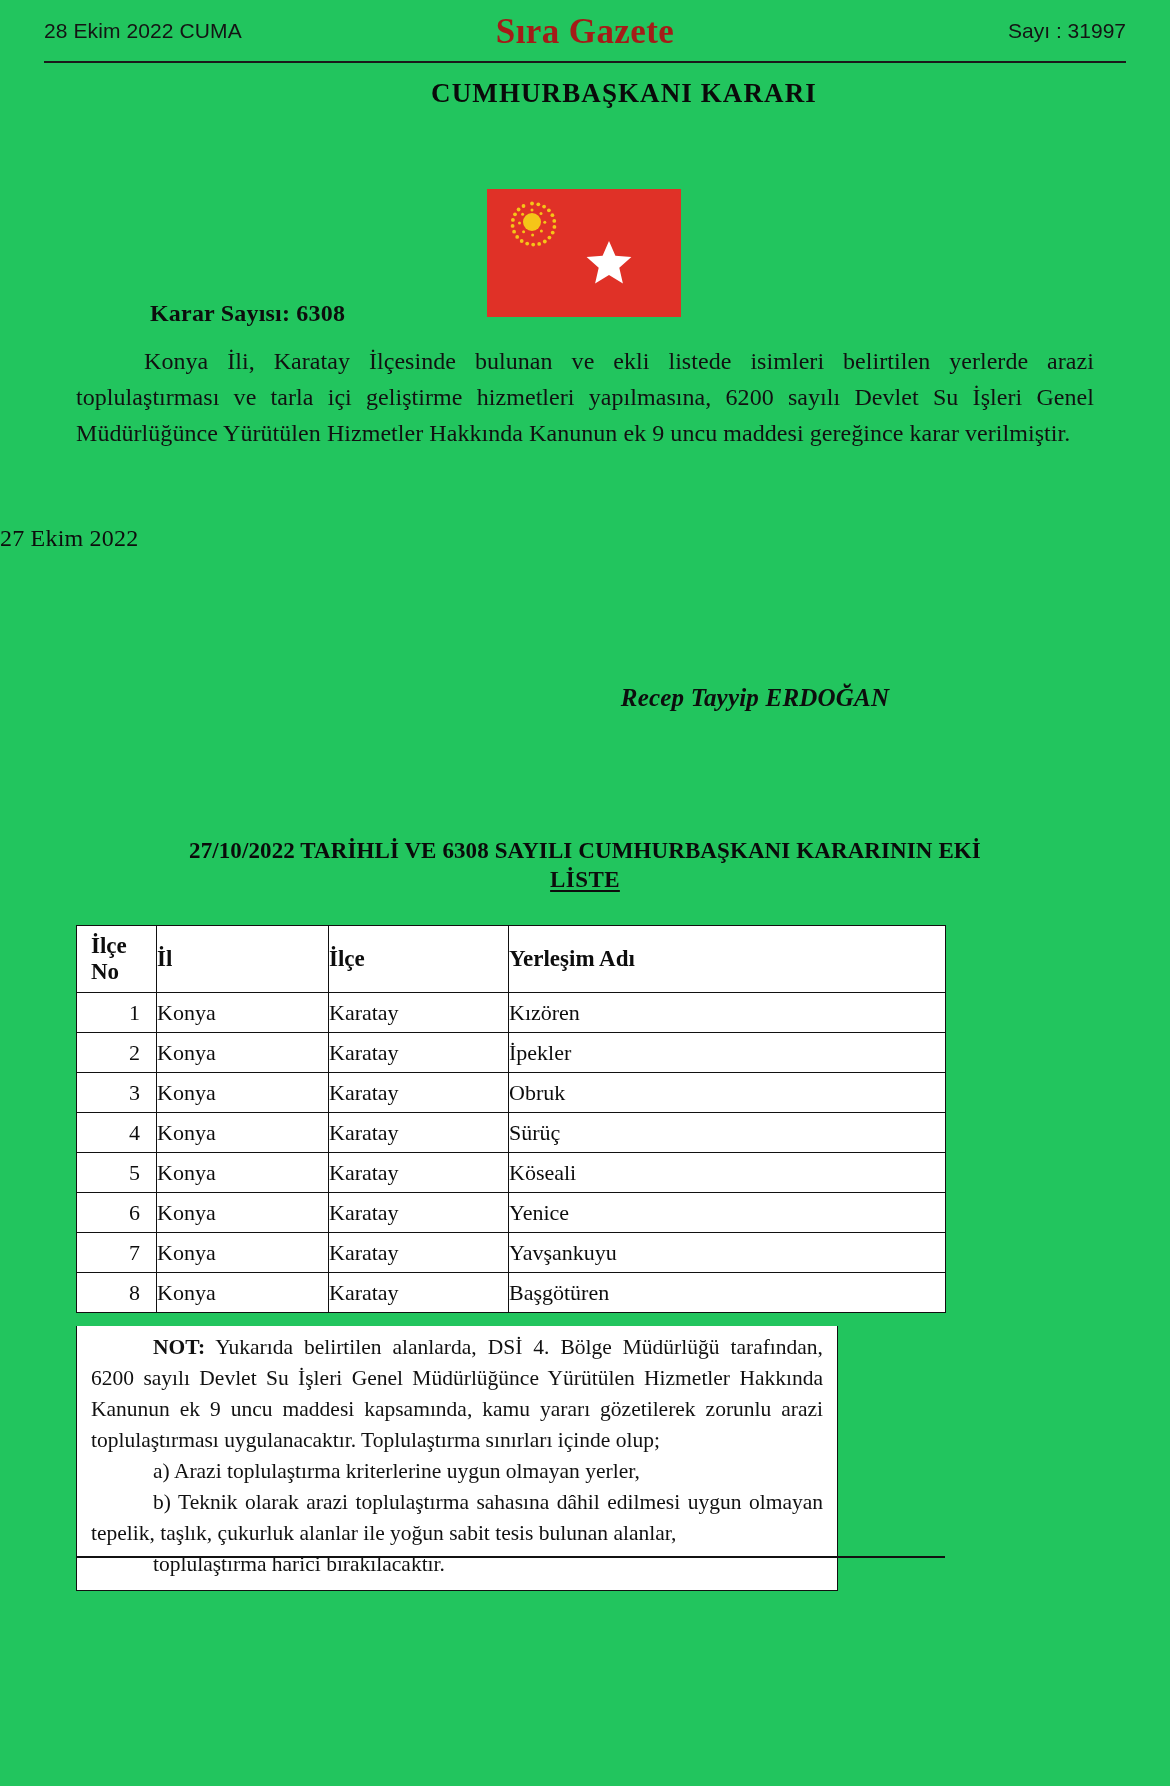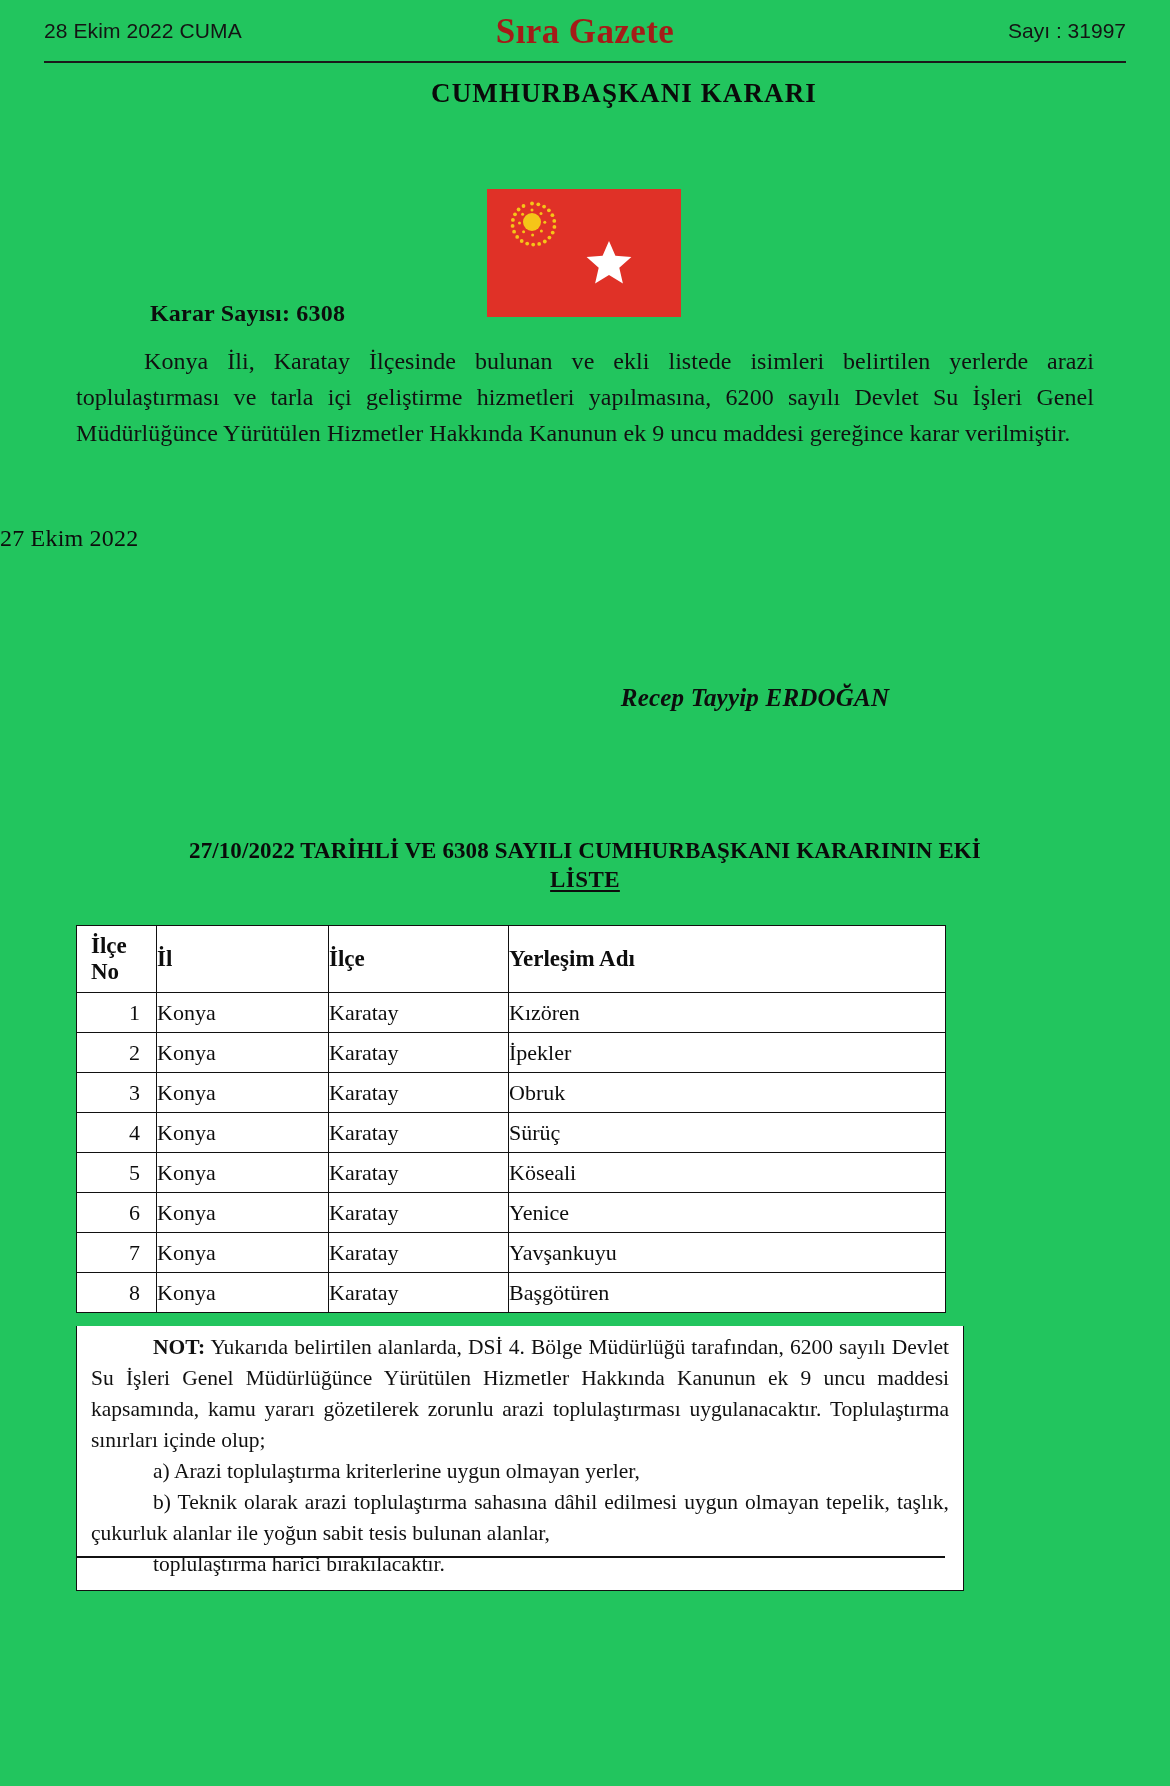--- a/index.html
+++ b/index.html
@@ -220,21 +220,21 @@
     text-align: right;
     padding-right: 16px;
     padding-left: 0;
   }
 
   
   .note-box {
     position: absolute;
     top: 1326px;
     left: 76px;
-    width: 888px;
+    width: 762px;
     border: 1.6px solid #111;
     border-top: none;
     box-sizing: border-box;
     padding: 6px 14px 10px 14px;
     background: #fff;
   }
   .note-text {
     font-size: 21.5px;
     line-height: 31px;
     text-align: justify;

